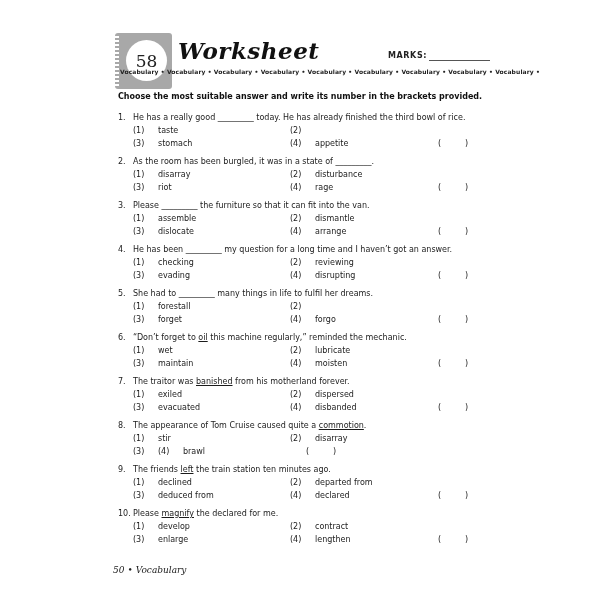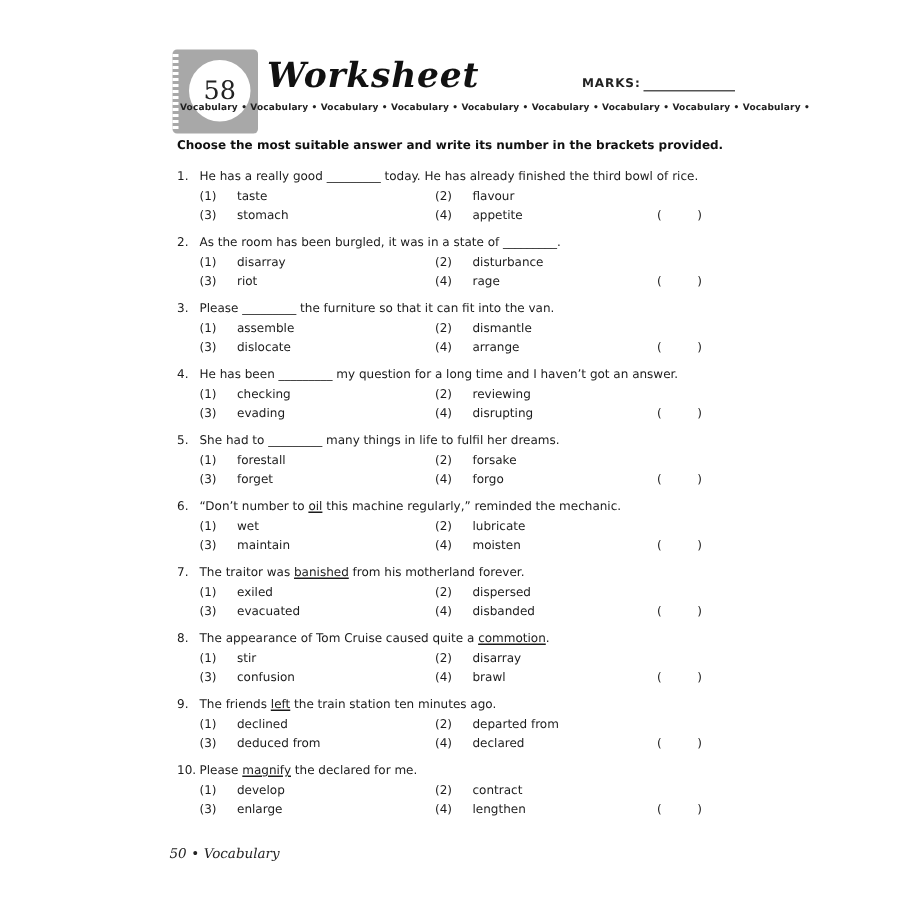--- a/index.html
+++ b/index.html
@@ -92,21 +92,20 @@
   <div class="q">
     <div class="line">
       <span class="qno">1.</span>
       <span class="stem"><span>He has a really good </span><span>_________</span><span class="u"></span><span> today. He has already finished the third bowl of rice.</span></span>
     </div>
     <div class="line">
       <span class="ind"></span>
       <span class="onum">(1)</span>
       <span class="otxt c1">taste</span>
       <span class="onum">(2)</span>
-      <span class="otxt c2">flavour</span>
       <span class="brk"></span>
     </div>
     <div class="line">
       <span class="ind"></span>
       <span class="onum">(3)</span>
       <span class="otxt c1">stomach</span>
       <span class="onum">(4)</span>
       <span class="otxt c2">appetite</span>
       <span class="brk">
             <span>(</span>
@@ -196,40 +195,39 @@
   <div class="q">
     <div class="line">
       <span class="qno">5.</span>
       <span class="stem"><span>She had to </span><span>_________</span><span class="u"></span><span> many things in life to fulfil her dreams.</span></span>
     </div>
     <div class="line">
       <span class="ind"></span>
       <span class="onum">(1)</span>
       <span class="otxt c1">forestall</span>
       <span class="onum">(2)</span>
-      <span class="otxt c2">forsake</span>
       <span class="brk"></span>
     </div>
     <div class="line">
       <span class="ind"></span>
       <span class="onum">(3)</span>
       <span class="otxt c1">forget</span>
       <span class="onum">(4)</span>
       <span class="otxt c2">forgo</span>
       <span class="brk">
             <span>(</span>
             <span>)</span>
           </span>
     </div>
   </div>
 
   <div class="q">
     <div class="line">
       <span class="qno">6.</span>
-      <span class="stem"><span>“Don’t number to </span><span></span><span class="u">oil</span><span> this machine regularly,” reminded the mechanic.</span></span>
+      <span class="stem"><span>“Don’t forget to </span><span></span><span class="u">oil</span><span> this machine regularly,” reminded the mechanic.</span></span>
     </div>
     <div class="line">
       <span class="ind"></span>
       <span class="onum">(1)</span>
       <span class="otxt c1">wet</span>
       <span class="onum">(2)</span>
       <span class="otxt c2">lubricate</span>
       <span class="brk"></span>
     </div>
     <div class="line">
@@ -280,21 +278,20 @@
       <span class="ind"></span>
       <span class="onum">(1)</span>
       <span class="otxt c1">stir</span>
       <span class="onum">(2)</span>
       <span class="otxt c2">disarray</span>
       <span class="brk"></span>
     </div>
     <div class="line">
       <span class="ind"></span>
       <span class="onum">(3)</span>
-      <span class="otxt c1">confusion</span>
       <span class="onum">(4)</span>
       <span class="otxt c2">brawl</span>
       <span class="brk">
             <span>(</span>
             <span>)</span>
           </span>
     </div>
   </div>
 
   <div class="q">

